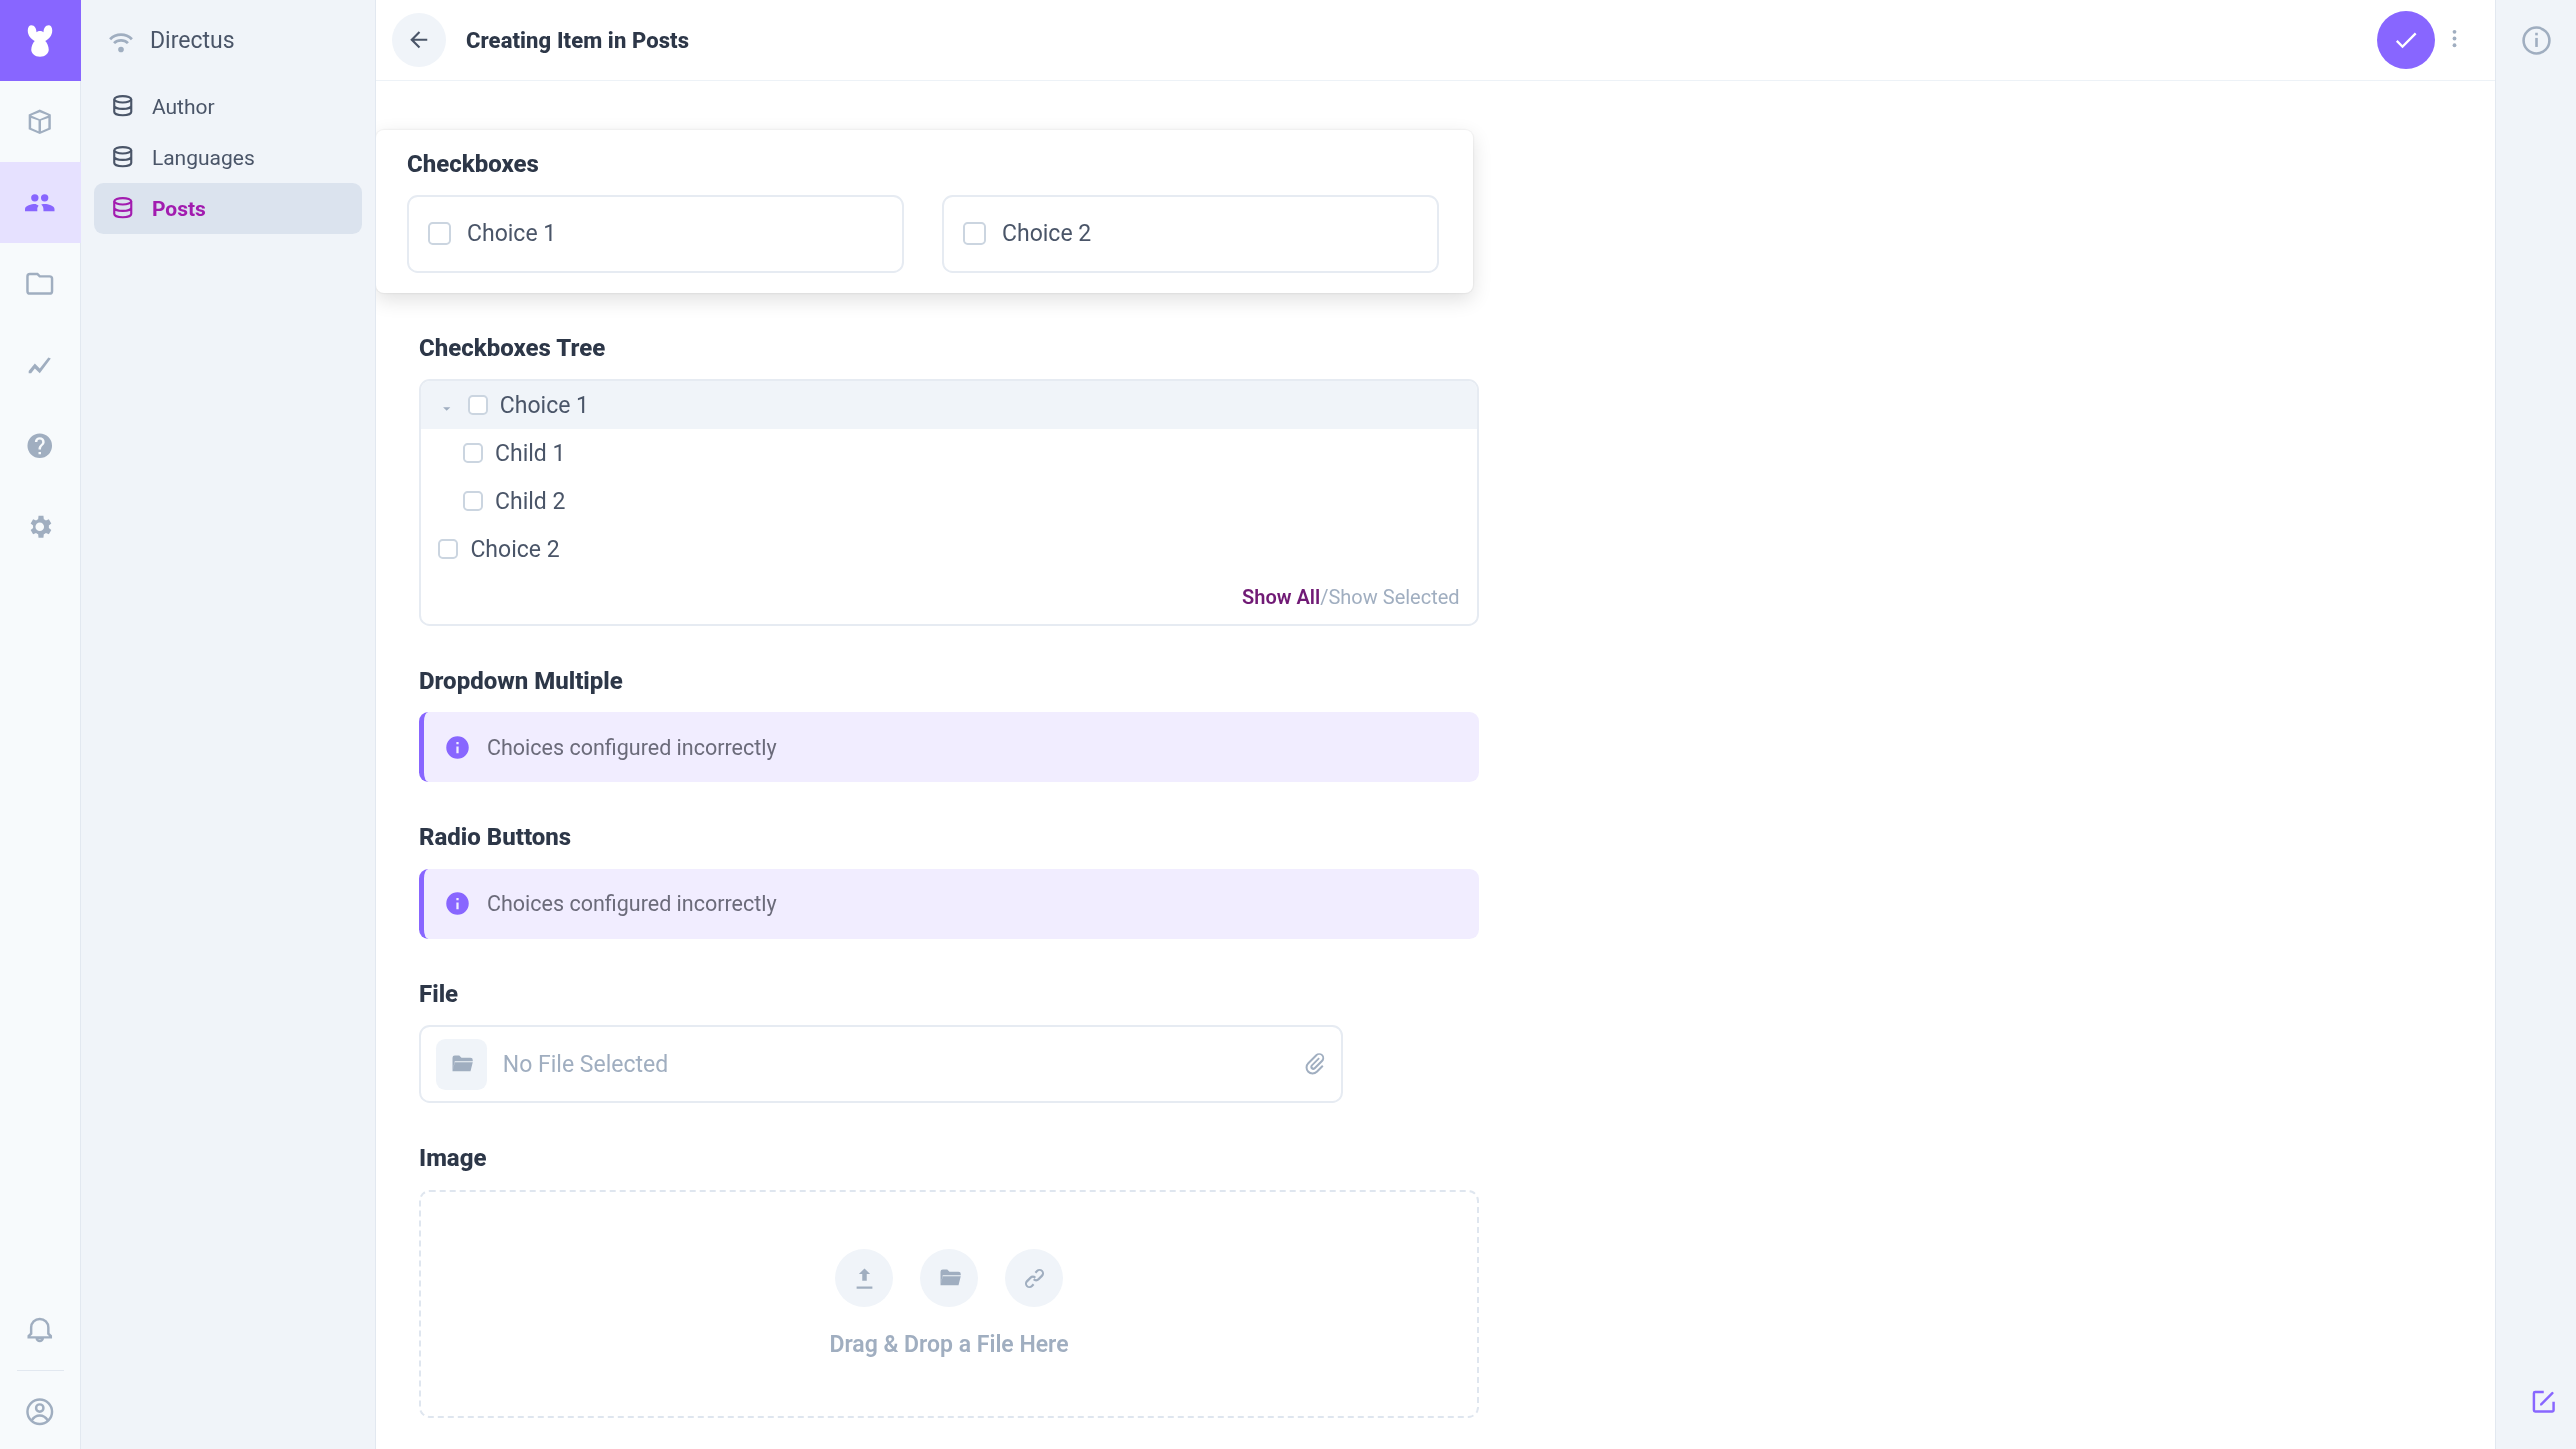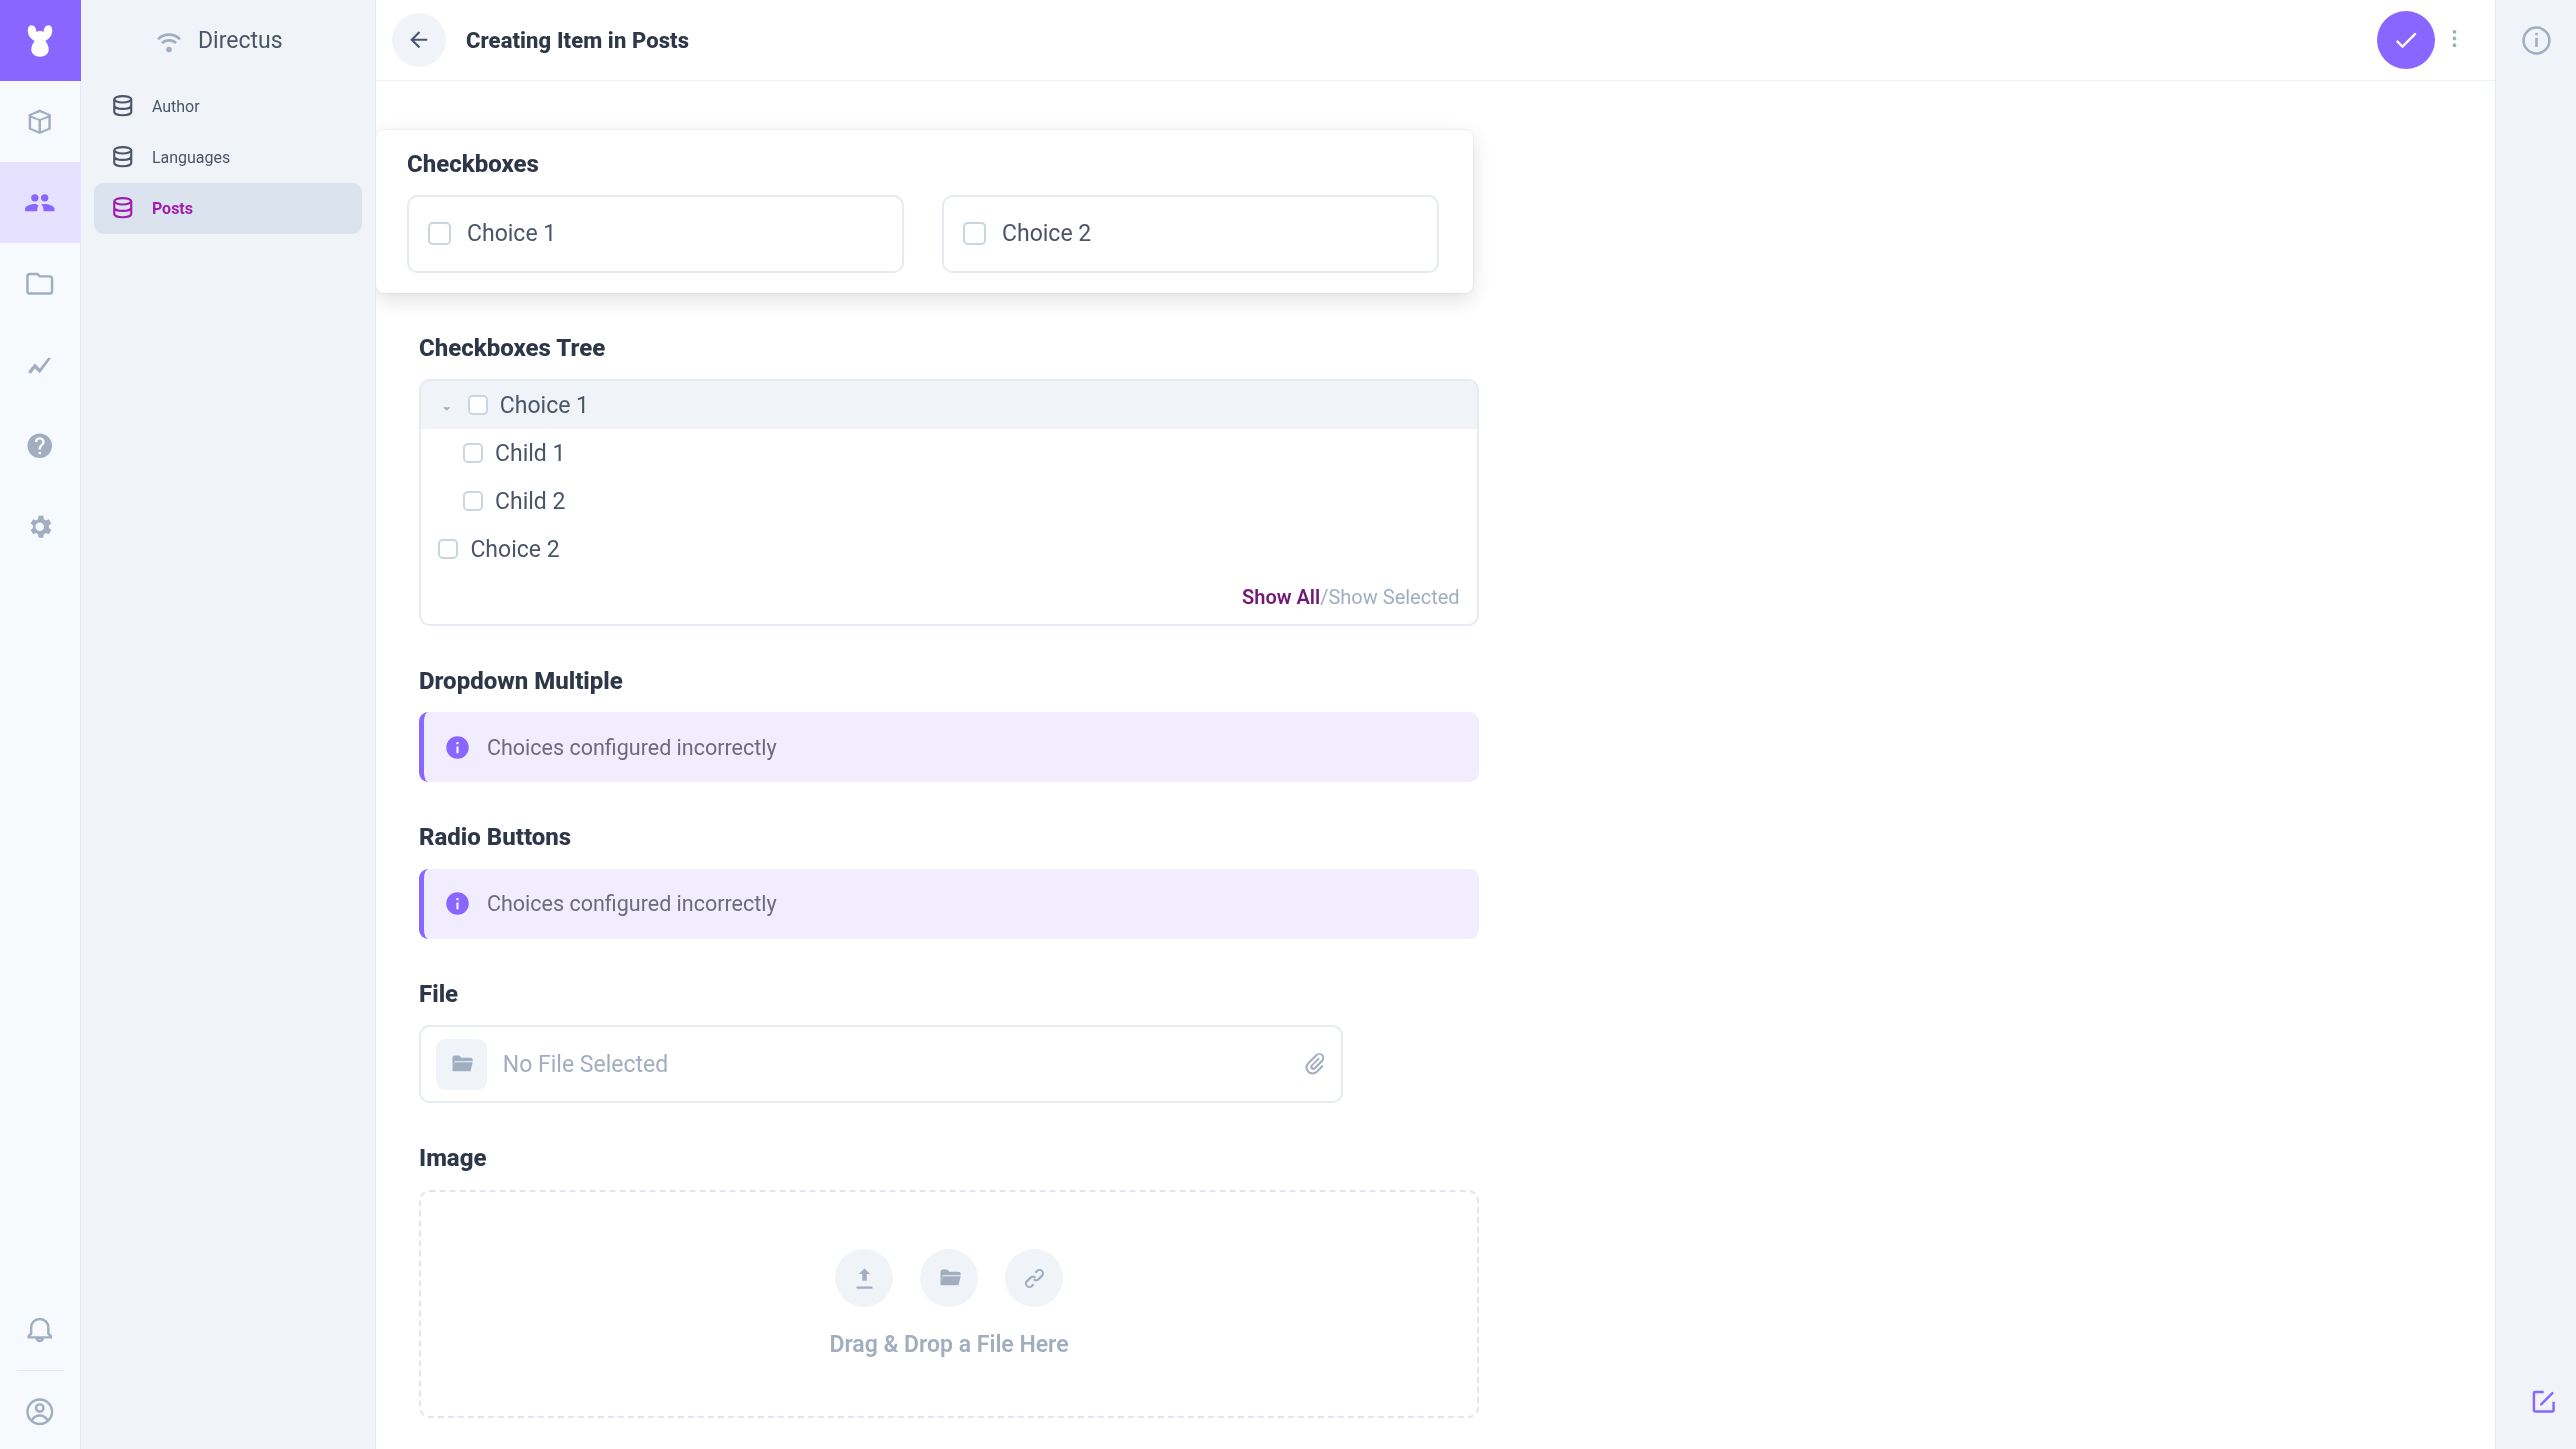--- a/index.html
+++ b/index.html
@@ -34,29 +34,29 @@
   .nav-rail .hr { width: 47px; height: 1.3px; background: #e2e8f0; margin: 4px 0; }
 
   .sidebar {
     width: 295px; flex: 0 0 295px;
     background: #f0f4f9;
     border-right: 1.3px solid #e2e8f0;
     display: flex; flex-direction: column;
   }
   .sidebar .brand {
     height: 81px; display: flex; align-items: center; gap: 12px;
-    padding: 0 23px; color: #2d3748; margin-left: 48px;
+    padding: 0 23px; color: #2d3748;
   }
   .sidebar .brand svg { width: 34px; height: 34px; fill: #a0aec0; }
   .sidebar .brand .name { font-size: 23px; font-weight: 400; color: #4a5568; }
   .sidebar .list { display: flex; flex-direction: column; padding: 0 13.4px; }
   .sidebar .list .row {
     display: flex; align-items: center; gap: 16px;
     height: 51px; padding: 0 16px; border-radius: 9.4px;
-    color: #4a5568; font-size: 16px;
+    color: #4a5568; font-size: 21px;
   }
   .sidebar .list .row.active { background: #dbe3ee; font-weight: 700; color: #a21caf; }
   .sidebar .list .row svg { width: 25.5px; height: 25.5px; fill: #a0aec0; }
   .sidebar .list .row.active svg { fill: #a0aec0; }
 
   .main { flex: 1; display: flex; flex-direction: column; background: #ffffff; }
   .topbar {
     height: 81px; flex: 0 0 81px;
     display: flex; align-items: center;
     padding: 0 29.5px 0 16px;

